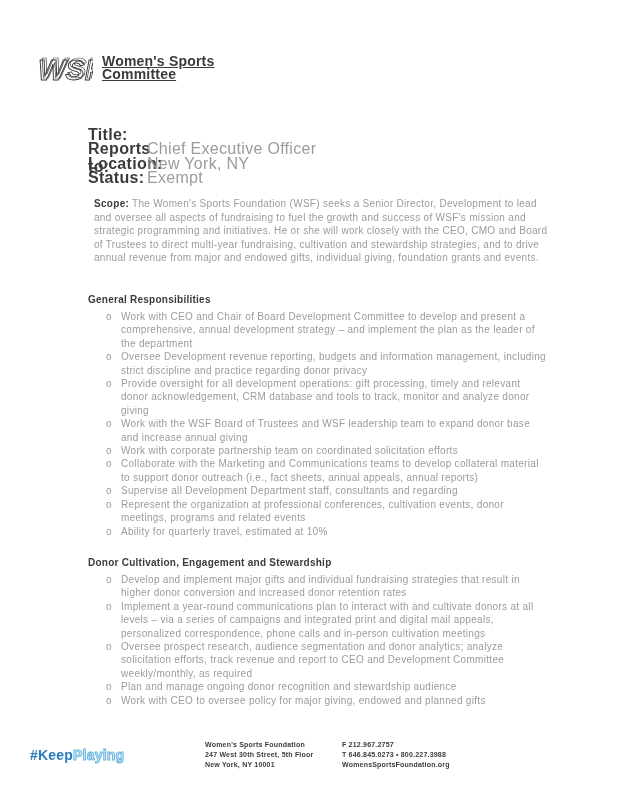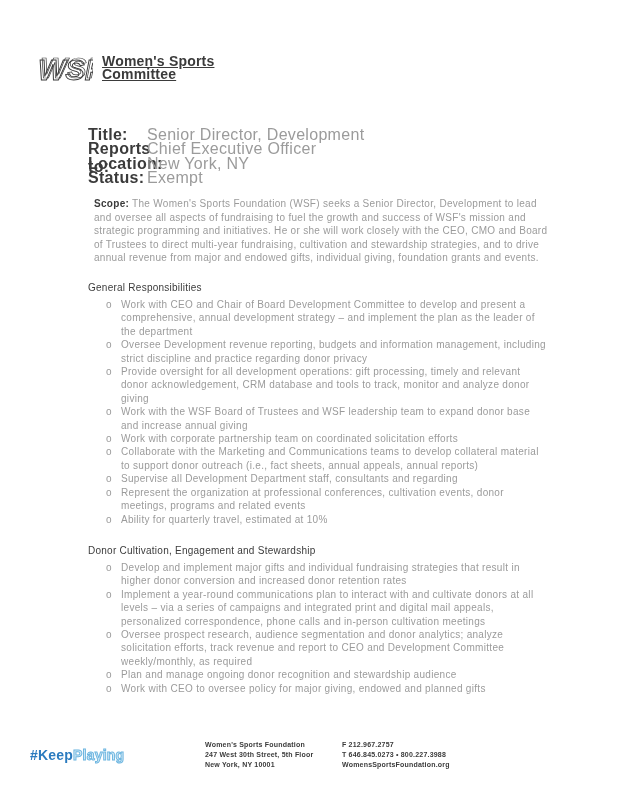--- a/index.html
+++ b/index.html
@@ -32,22 +32,22 @@
   .scope {
     position: absolute; top: 191px; left: 88px; width: 462px;
     margin: 6px; font-size: 10px; line-height: 13.5px;
     letter-spacing: 0.3px; color: #9b9b9b;
   }
   .scope b { color: #3b3b3b; }
 
   
   .main { position: absolute; top: 282px; left: 88px; width: 462px; }
   .section-heading {
-    font-size: 10px; font-weight: normal; color: #3b3b3b;
-    letter-spacing: 0.25px; margin: 0 0 5px 0;
+    font-size: 10px; font-weight: bold; color: #3b3b3b;
+    letter-spacing: 0.25px; margin: 12px 0 5px 0;
   }
   .section + .section { margin-top: 19px; }
   ul.bullets { list-style: none; margin: 0; padding: 0; }
   li.bullet { display: flex; font-size: 10px; line-height: 13.4px; letter-spacing: 0.3px; }
   li.bullet .marker { flex: none; width: 15px; margin-left: 18px; color: #9b9b9b; }
   li.bullet .btext { flex: 1; color: #9b9b9b; }
 
   
   .hashtag {
     position: absolute; left: 30px; top: 747px;
@@ -77,21 +77,20 @@
   <div class="logo-words">
     <div>Women's Sports</div>
     <div>Committee</div>
   </div>
 </div>
 
 <div class="fields">
 
     <div class="field-row">
       <span class="f-label">Title:</span>
-      <span class="f-value">Senior Director, Development</span>
     </div>
 
     <div class="field-row">
       <span class="f-label">Reports to:</span>
       <span class="f-value">Chief Executive Officer</span>
     </div>
 
     <div class="field-row">
       <span class="f-label">Location:</span>
       <span class="f-value">New York, NY</span>

